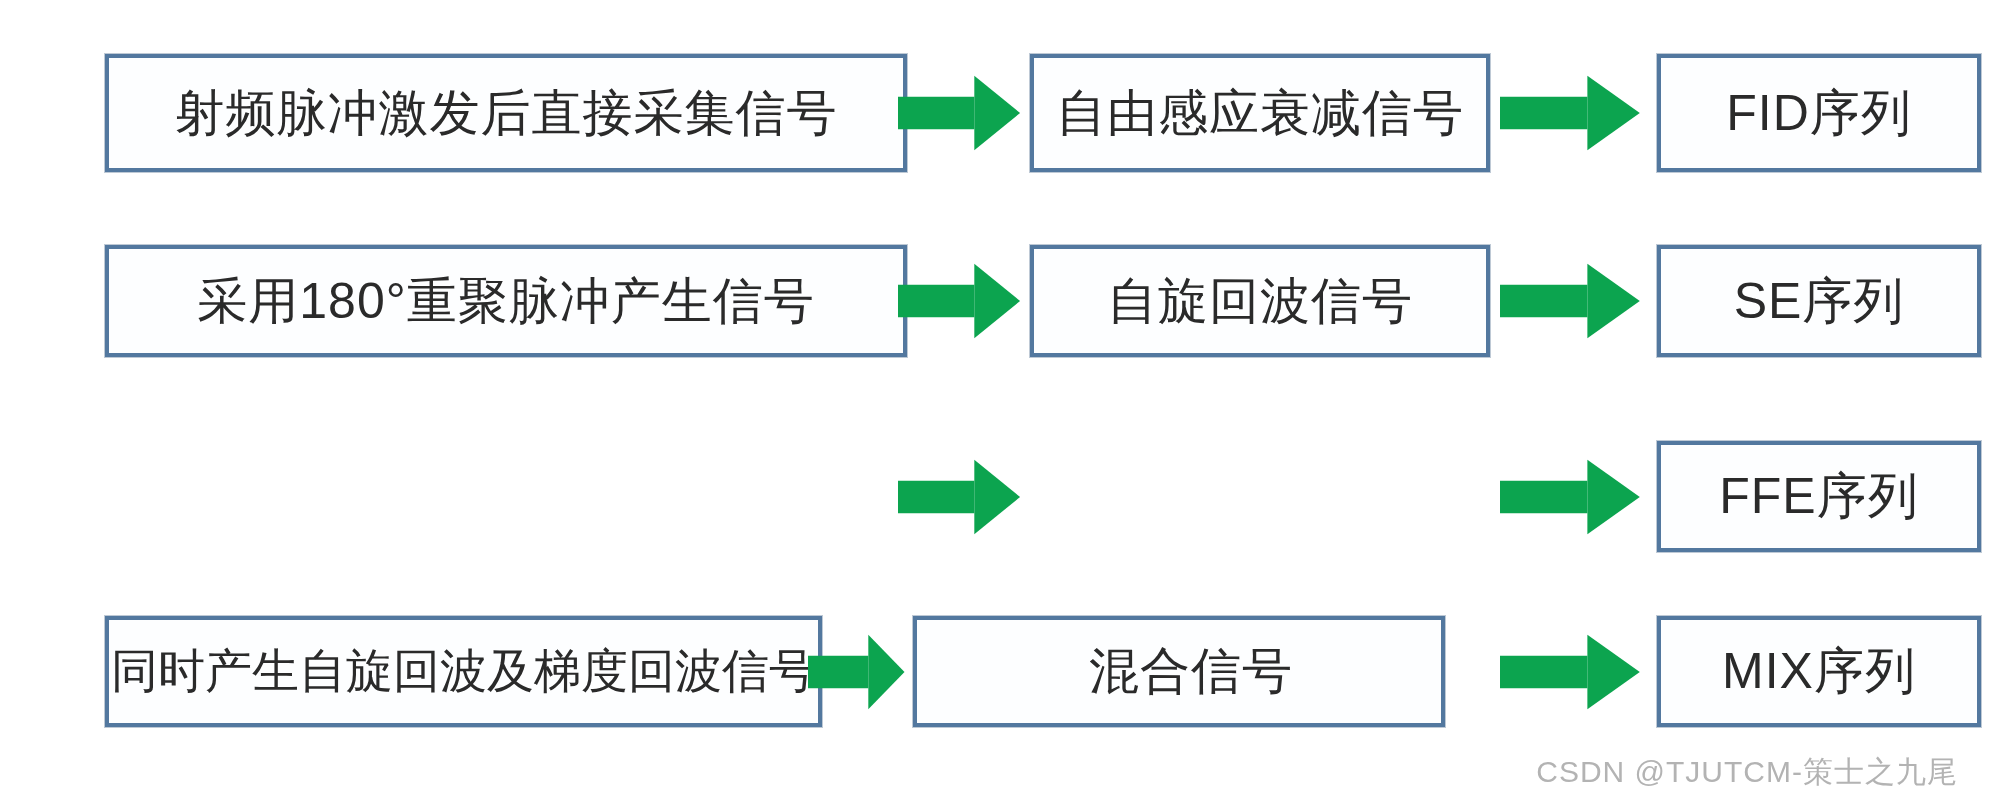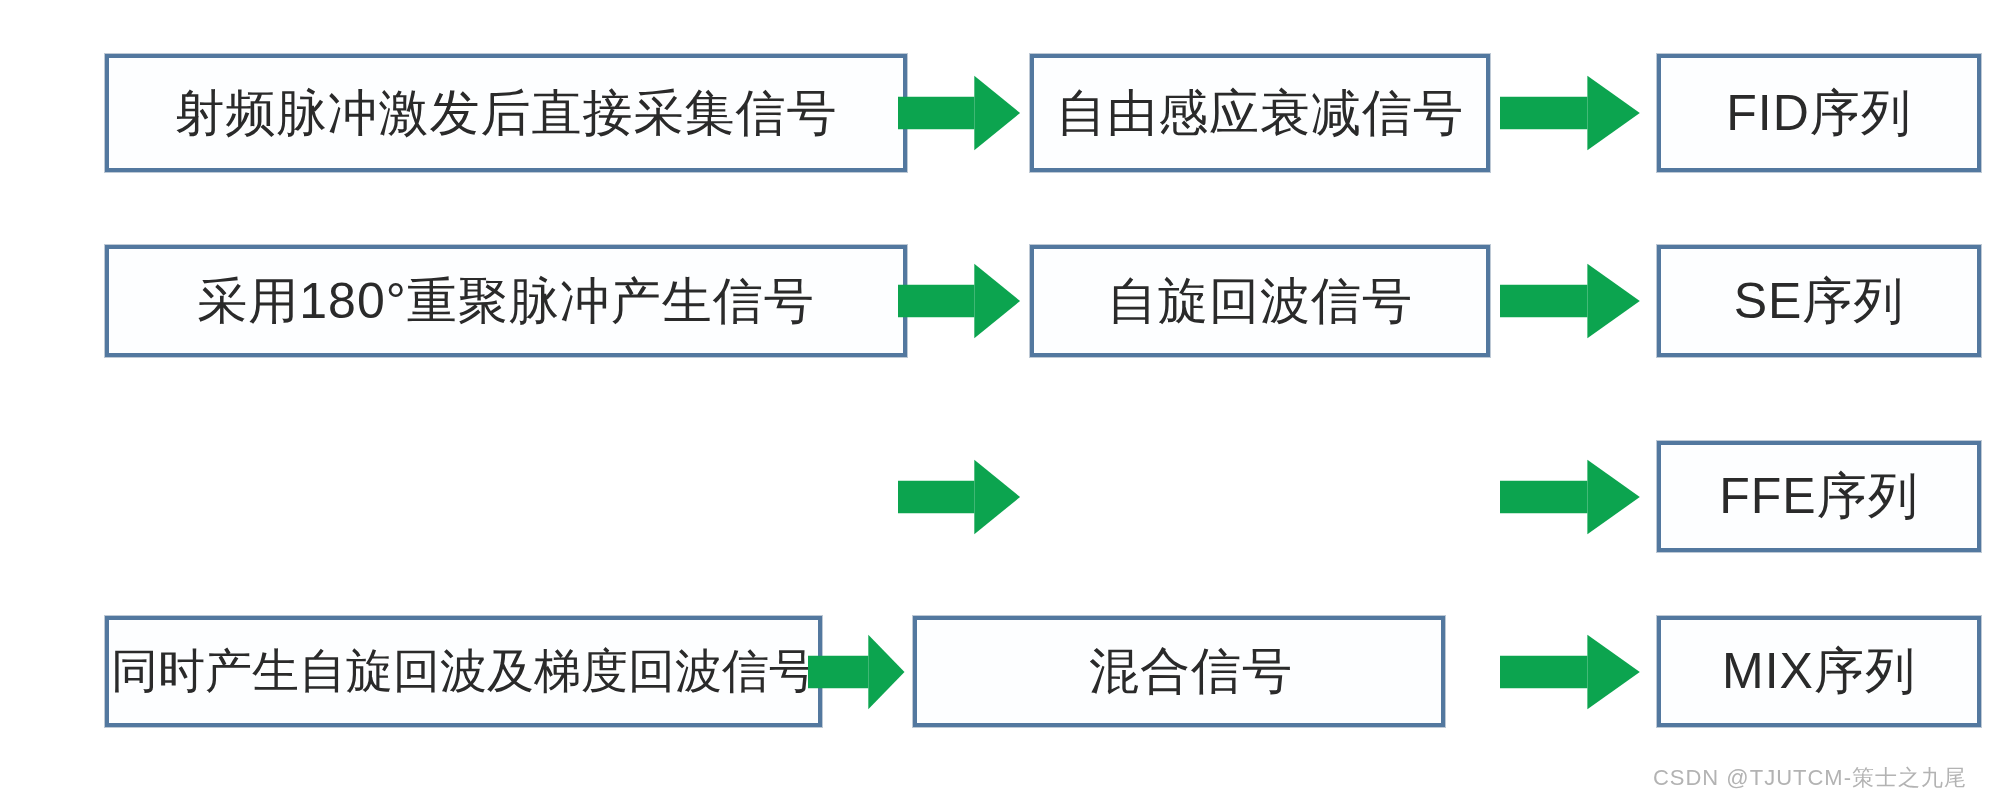--- a/index.html
+++ b/index.html
@@ -46,22 +46,22 @@
     position:absolute;top:0;bottom:0;
     display:flex;align-items:center;justify-content:center;
   }
   .c-arrow1{left:898px;width:124px;}
   .c-arrow2{left:1500px;width:142px;}
   .r4 .c-arrow1{left:808px;width:98px;}
   .arrow svg{width:100%;height:86px;display:block;}
   .arrow svg .fill{fill:var(--arrow-green);}
 
   .watermark{
-    position:absolute;right:32px;bottom:8px;
-    font-size:22px;color:var(--watermark-color);
+    position:absolute;right:41px;bottom:8px;
+    font-size:30px;color:var(--watermark-color);
     letter-spacing:1px;
   }
 </style>
 </head>
 <body>
 
 <div class="canvas">
 
   <div class="flow-row r1">
     <div class="box c-source">

